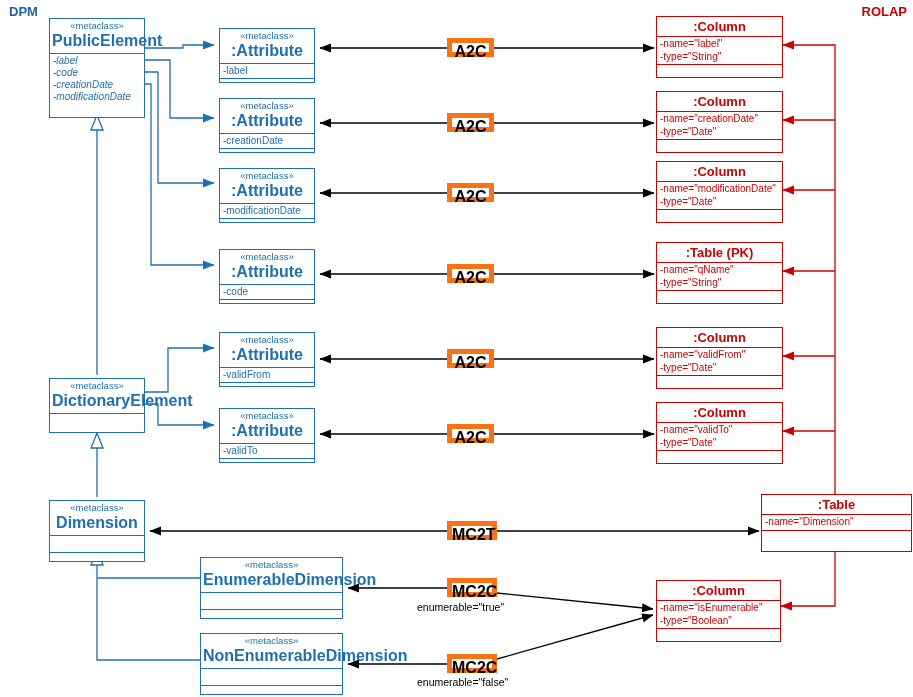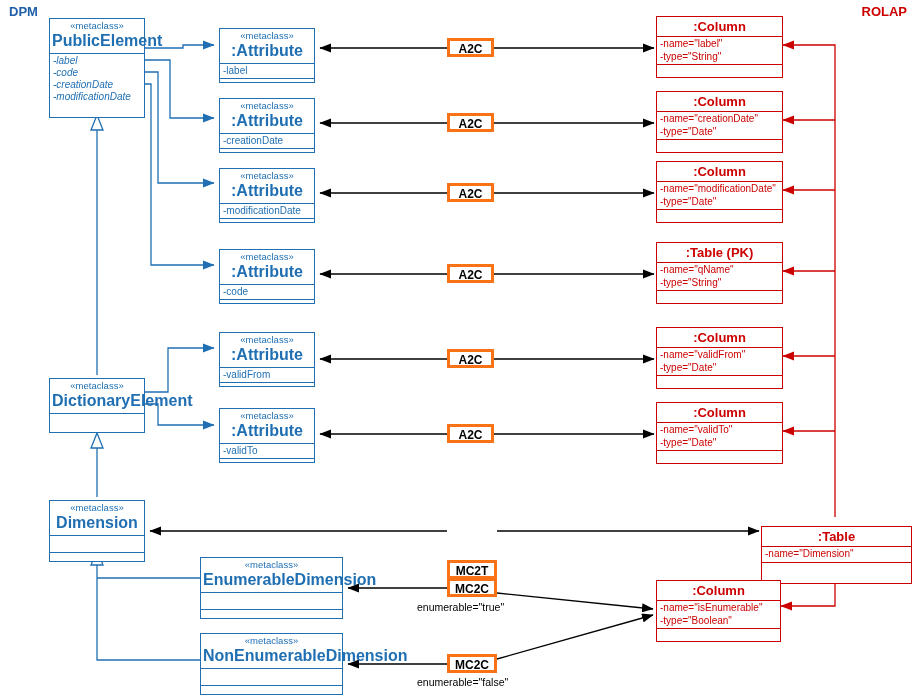--- a/index.html
+++ b/index.html
@@ -92,24 +92,24 @@
     border-bottom: 1px solid #cc0000;
   }
   .rolap .compart:last-child { border-bottom: none; }
   .rolap .row { display: block; }
 
   
   .rule {
     position: absolute;
     box-sizing: border-box;
     background: #ffffff;
-    border: 3px solid #f97316;
+    border: 5px solid #f97316;
     color: #000000;
     font-weight: bold;
-    font-size: 12px;
+    font-size: 16px;
     text-align: center;
     line-height: 17px;
     height: 19px;
   }
   .free-label {
     position: absolute;
     font-size: 10.5px;
     color: #000000;
     white-space: nowrap;
   }
@@ -358,21 +358,21 @@
 
   <div class="rolap" style="left:656px; top:402px; width:127px; height:62px;">
     <div class="hdr">:Column</div>
     <div class="compart">
       <span class="row">-name="validTo"</span>
       <span class="row">-type="Date"</span>
     </div>
     <div class="compart" style="min-height:12px;"></div>
   </div>
 
-  <div class="rolap" style="left:761px; top:526px; width:151px; height:58px;">
+  <div class="rolap" style="left:761px; top:494px; width:151px; height:58px;">
     <div class="hdr">:Table</div>
     <div class="compart">
       <span class="row">-name="Dimension"</span>
     </div>
     <div class="compart" style="min-height:12px;"></div>
   </div>
 
   <div class="rolap" style="left:656px; top:580px; width:125px; height:62px;">
     <div class="hdr">:Column</div>
     <div class="compart">
@@ -381,20 +381,20 @@
     </div>
     <div class="compart" style="min-height:12px;"></div>
   </div>
 
   <div class="rule" style="left:447px; top:38px; width:47px;">A2C</div>
   <div class="rule" style="left:447px; top:113px; width:47px;">A2C</div>
   <div class="rule" style="left:447px; top:183px; width:47px;">A2C</div>
   <div class="rule" style="left:447px; top:264px; width:47px;">A2C</div>
   <div class="rule" style="left:447px; top:349px; width:47px;">A2C</div>
   <div class="rule" style="left:447px; top:424px; width:47px;">A2C</div>
-  <div class="rule" style="left:447px; top:521px; width:50px;margin-top:39px;">MC2T</div>
+  <div class="rule" style="left:447px; top:521px; width:50px;">MC2T</div>
   <div class="rule" style="left:447px; top:578px; width:50px;">MC2C</div>
   <div class="rule" style="left:447px; top:654px; width:50px;">MC2C</div>
 
   <div class="free-label" style="left:417px; top:601px;">enumerable="true"</div>
   <div class="free-label" style="left:417px; top:676px;">enumerable="false"</div>
 
 </div>
 
 </body></html>

